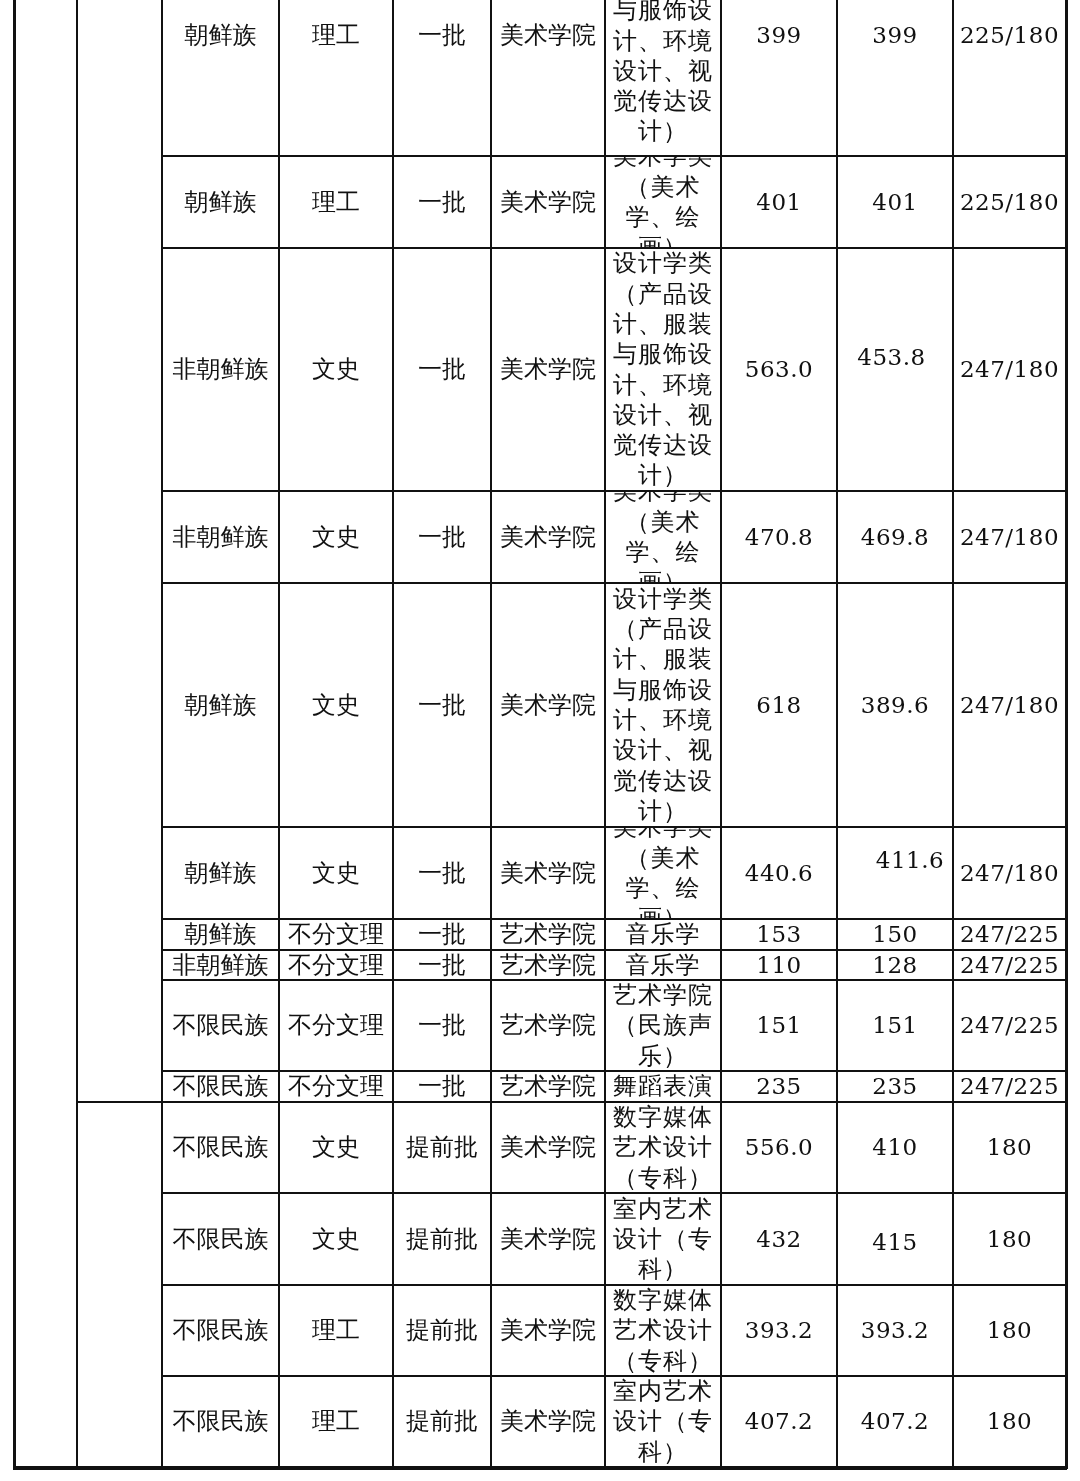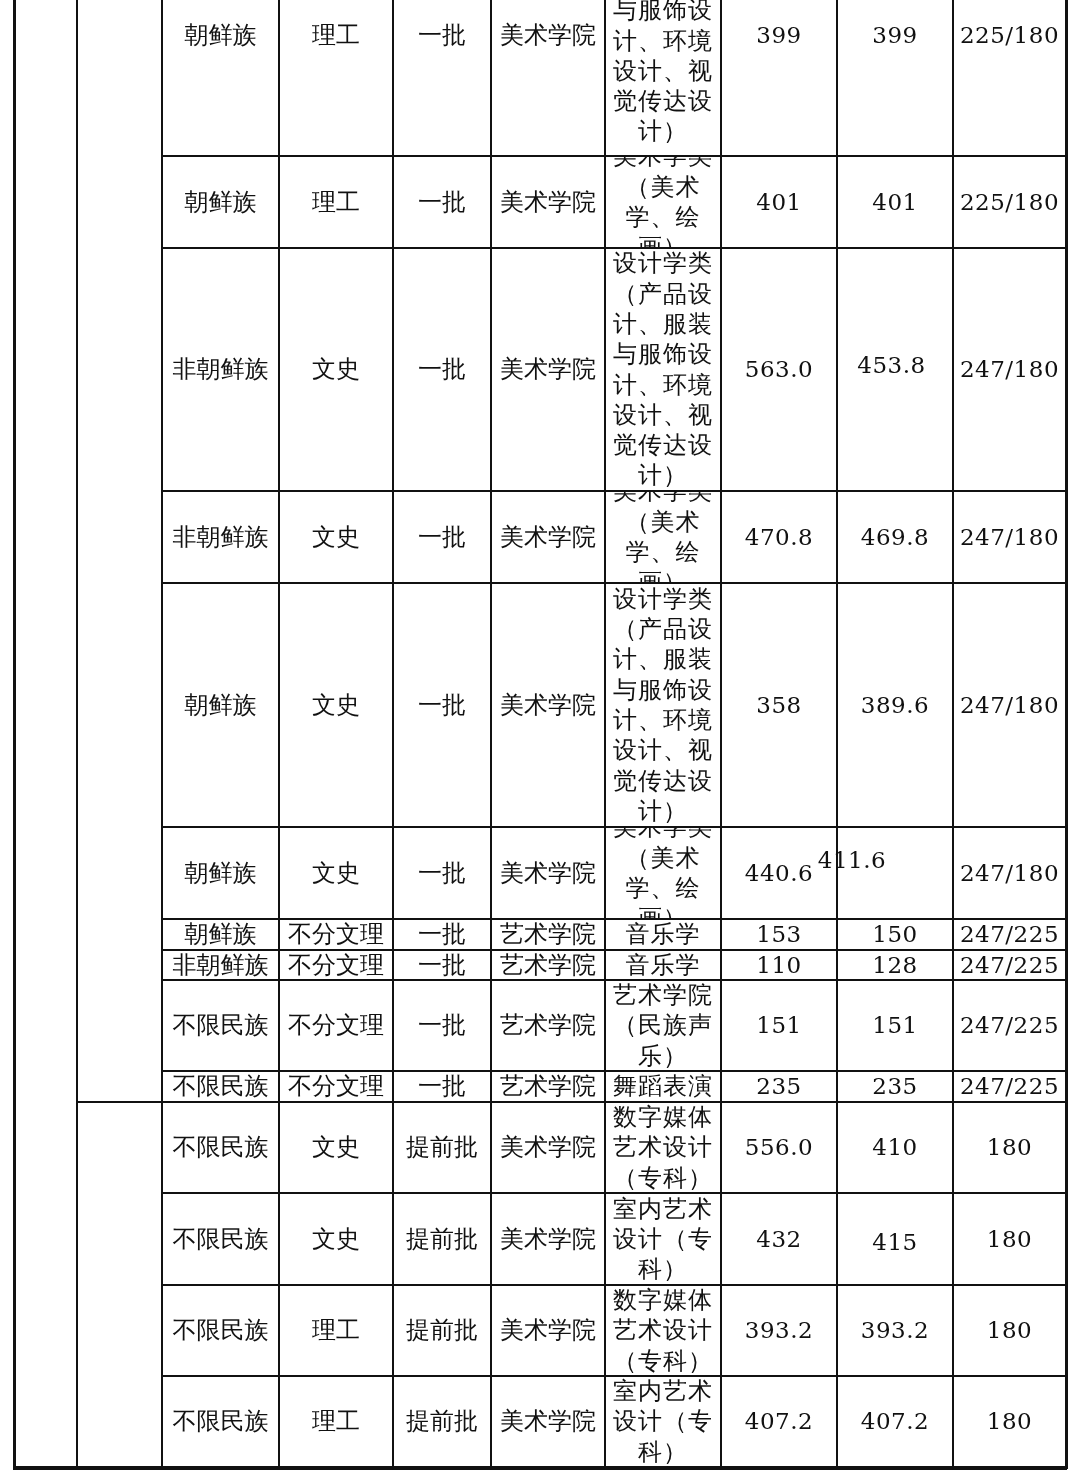--- a/index.html
+++ b/index.html
@@ -44,21 +44,21 @@
     </div>
     <div>
       <div class="cell" style="left: 162px; top: 248px; width: 117px; height: 243px;">非朝鲜族</div>
       <div class="cell" style="left: 279px; top: 248px; width: 114px; height: 243px;">文史</div>
       <div class="cell" style="left: 393px; top: 248px; width: 98px; height: 243px;">一批</div>
       <div class="cell" style="left: 491px; top: 248px; width: 114px; height: 243px;">美术学院</div>
       <div class="cell major" style="left: 605px; top: 248px; width: 116px; height: 243px;">
         <span>设计学类（产品设计、服装与服饰设计、环境设计、视觉传达设计）</span>
       </div>
       <div class="cell num" style="left: 721px; top: 248px; width: 116px; height: 243px;">563.0</div>
-      <div class="cell num" style="left: 837px; top: 244px; width: 109px; height: 243px;">453.8</div>
+      <div class="cell num" style="left: 837px; top: 236px; width: 109px; height: 243px;">453.8</div>
       <div class="cell num" style="left: 953px; top: 248px; width: 113px; height: 243px;">247/180</div>
     </div>
     <div>
       <div class="cell" style="left: 162px; top: 491px; width: 117px; height: 92px;">非朝鲜族</div>
       <div class="cell" style="left: 279px; top: 491px; width: 114px; height: 92px;">文史</div>
       <div class="cell" style="left: 393px; top: 491px; width: 98px; height: 92px;">一批</div>
       <div class="cell" style="left: 491px; top: 491px; width: 114px; height: 92px;">美术学院</div>
       <div class="cell major" style="left: 605px; top: 491px; width: 116px; height: 92px;">
         <span>美术学类（美术学、绘画）</span>
       </div>
@@ -67,34 +67,34 @@
       <div class="cell num" style="left: 953px; top: 491px; width: 113px; height: 92px;">247/180</div>
     </div>
     <div>
       <div class="cell" style="left: 162px; top: 583px; width: 117px; height: 244px;">朝鲜族</div>
       <div class="cell" style="left: 279px; top: 583px; width: 114px; height: 244px;">文史</div>
       <div class="cell" style="left: 393px; top: 583px; width: 98px; height: 244px;">一批</div>
       <div class="cell" style="left: 491px; top: 583px; width: 114px; height: 244px;">美术学院</div>
       <div class="cell major" style="left: 605px; top: 583px; width: 116px; height: 244px;">
         <span>设计学类（产品设计、服装与服饰设计、环境设计、视觉传达设计）</span>
       </div>
-      <div class="cell num" style="left: 721px; top: 583px; width: 116px; height: 244px;">358</div>
+      <div class="cell num" style="left: 721px; top: 583px; width: 116px; height: 244px;">618</div>
       <div class="cell num" style="left: 837px; top: 583px; width: 116px; height: 244px;">389.6</div>
       <div class="cell num" style="left: 953px; top: 583px; width: 113px; height: 244px;">247/180</div>
     </div>
     <div>
       <div class="cell" style="left: 162px; top: 827px; width: 117px; height: 92px;">朝鲜族</div>
       <div class="cell" style="left: 279px; top: 827px; width: 114px; height: 92px;">文史</div>
       <div class="cell" style="left: 393px; top: 827px; width: 98px; height: 92px;">一批</div>
       <div class="cell" style="left: 491px; top: 827px; width: 114px; height: 92px;">美术学院</div>
       <div class="cell major" style="left: 605px; top: 827px; width: 116px; height: 92px;">
         <span>美术学类（美术学、绘画）</span>
       </div>
       <div class="cell num" style="left: 721px; top: 827px; width: 116px; height: 92px;">440.6</div>
-      <div class="cell num" style="left: 794px; top: 827px; width: 116px; height: 67px;">411.6</div>
+      <div class="cell num" style="left: 852px; top: 827px; width: 116px; height: 67px;">411.6</div>
       <div class="cell num" style="left: 953px; top: 827px; width: 113px; height: 92px;">247/180</div>
     </div>
     <div>
       <div class="cell" style="left: 162px; top: 919px; width: 117px; height: 31px;">朝鲜族</div>
       <div class="cell" style="left: 279px; top: 919px; width: 114px; height: 31px;">不分文理</div>
       <div class="cell" style="left: 393px; top: 919px; width: 98px; height: 31px;">一批</div>
       <div class="cell" style="left: 491px; top: 919px; width: 114px; height: 31px;">艺术学院</div>
       <div class="cell major" style="left: 605px; top: 919px; width: 116px; height: 31px;">
         <span>音乐学</span>
       </div>

